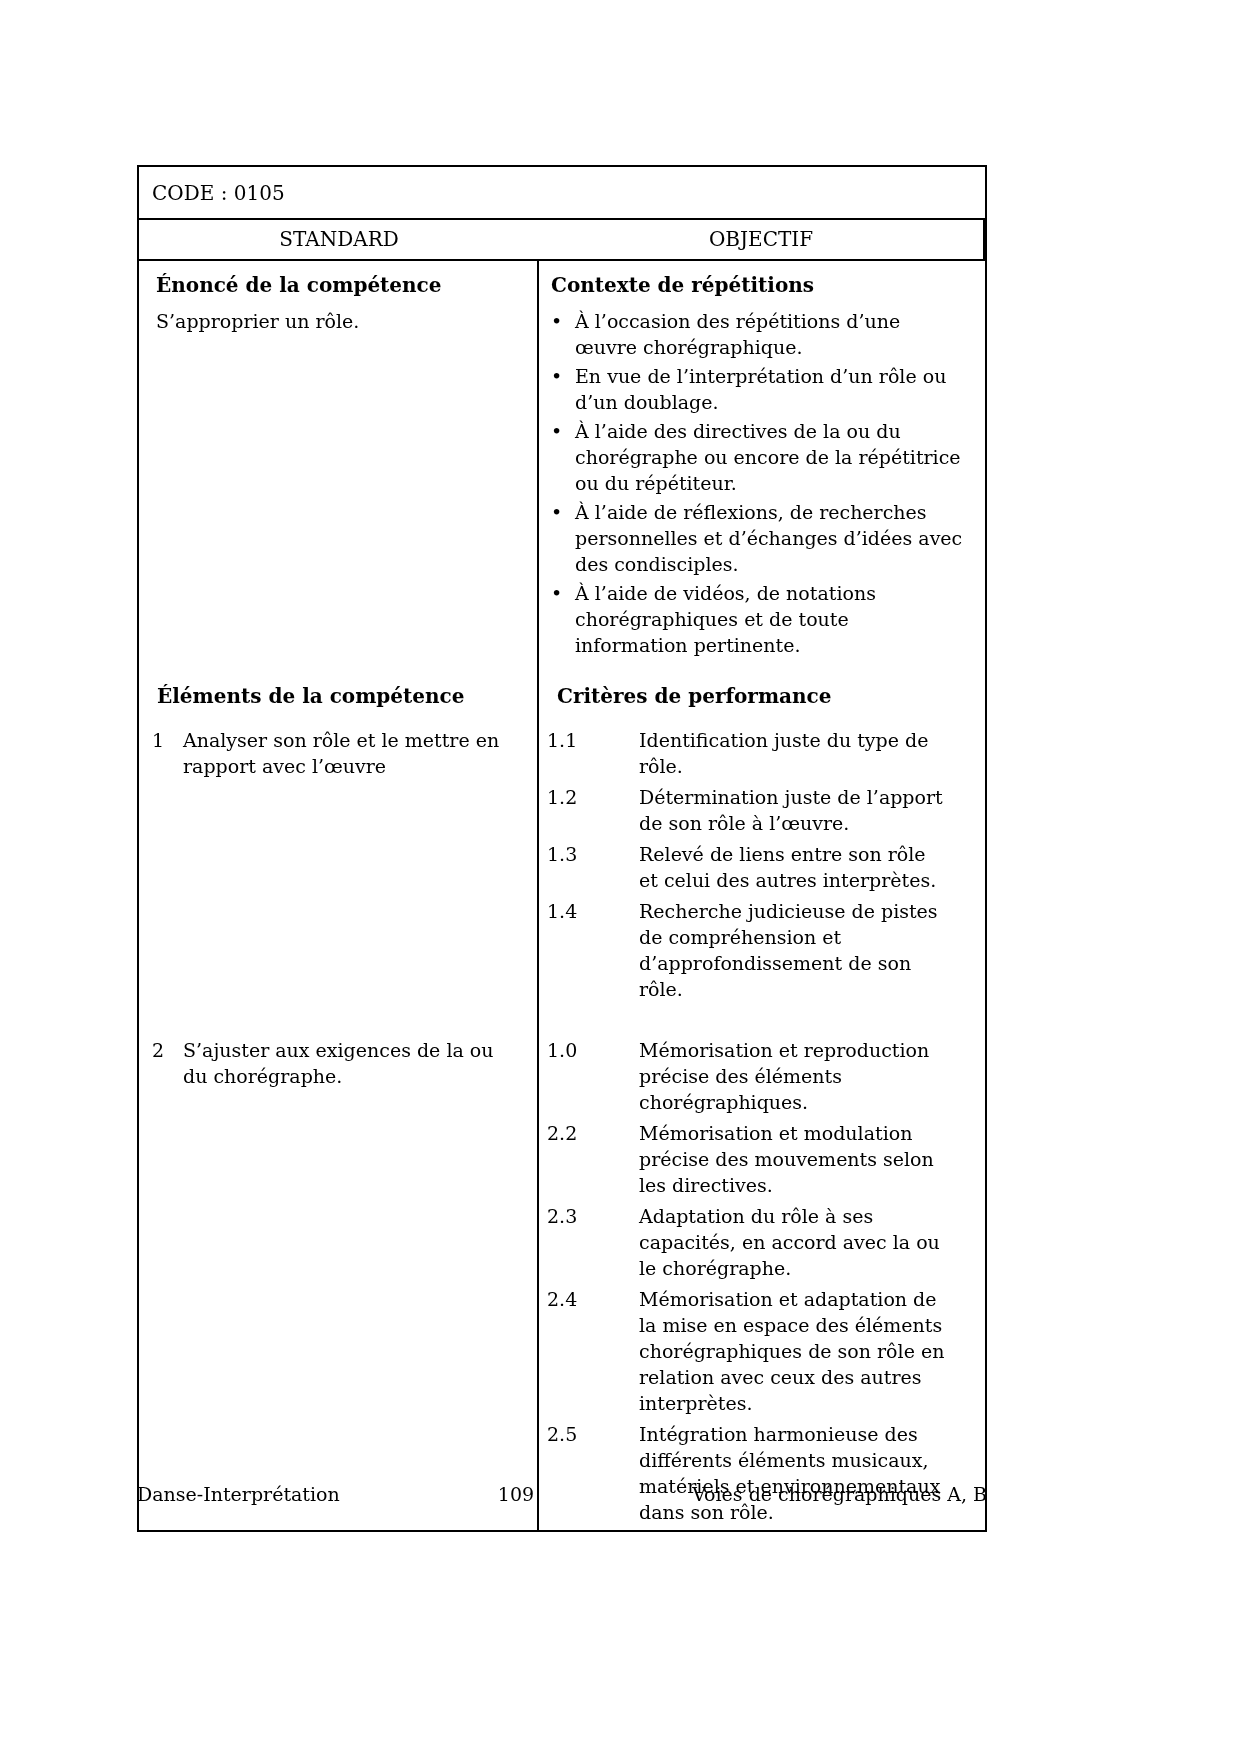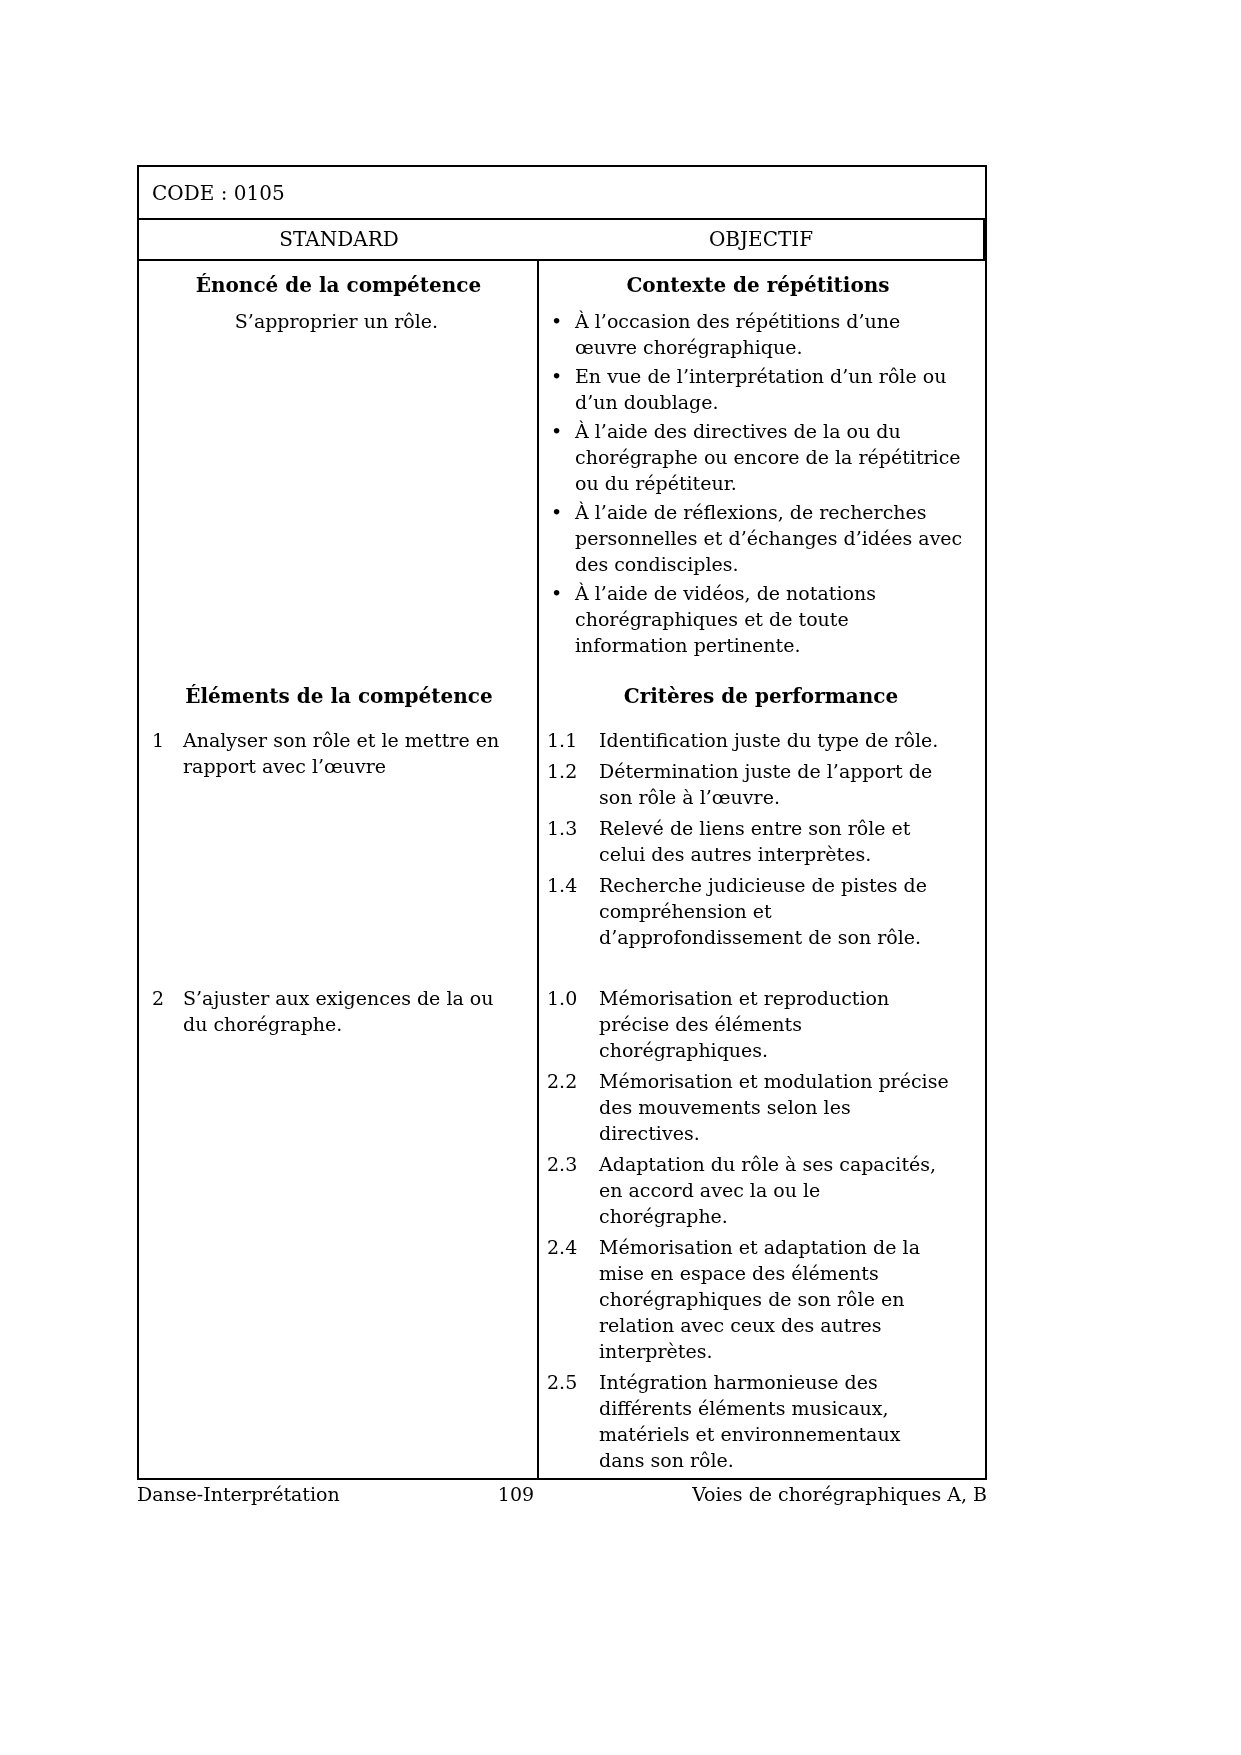--- a/index.html
+++ b/index.html
@@ -32,33 +32,33 @@
     min-height: 1132px;
     font-size: 19px; line-height: 26px;
   }
   .lc { border-right: 2px solid #000; padding-left: 13px; padding-right: 16px; }
   .rc { padding-left: 8px; padding-right: 20px; }
   .pt1 { padding-top: 11px; }
   .pt2 { padding-top: 22px; padding-left: 14px; }
   .pt3 { padding-top: 8px; }
   .pt4 { padding-top: 30px; }
 
-  .sec-heading { font-weight: bold; font-size: 20px; margin: 0 0 9px 4px; line-height: 27px; text-align: center; }
-  .plain-text { margin: 4px; text-align: center; }
+  .sec-heading { font-weight: bold; font-size: 20px; margin: 0 0 9px 4px; line-height: 27px; }
+  .plain-text { margin: 4px; }
 
   .bullets { list-style: none; margin: 0; padding: 0; }
   .bullet-item { display: flex; margin: 0 0 3px 0; }
   .bullet-item .marker { width: 28px; flex: 0 0 28px; padding-left: 4px; }
   .bullet-item .btext { flex: 1; }
 
   .elem-row { display: flex; margin: 0; }
   .elem-row .enum { width: 31px; flex: 0 0 31px; }
   .elem-row .etext { flex: 1; }
 
-  .crit-row { display: flex; margin: 0 16px 5px 0; }
+  .crit-row { display: flex; margin: 0 16px 5px 0; gap: 40px; }
   .crit-row .cnum { width: 52px; flex: 0 0 52px; }
   .crit-row .ctext { flex: 1; }
 
   .footer {
     position: absolute; left: 137px; top: 1483px; width: 850px;
     display: flex; justify-content: space-between; align-items: baseline;
     font-size: 19px;
   }
 </style>
 </head>

